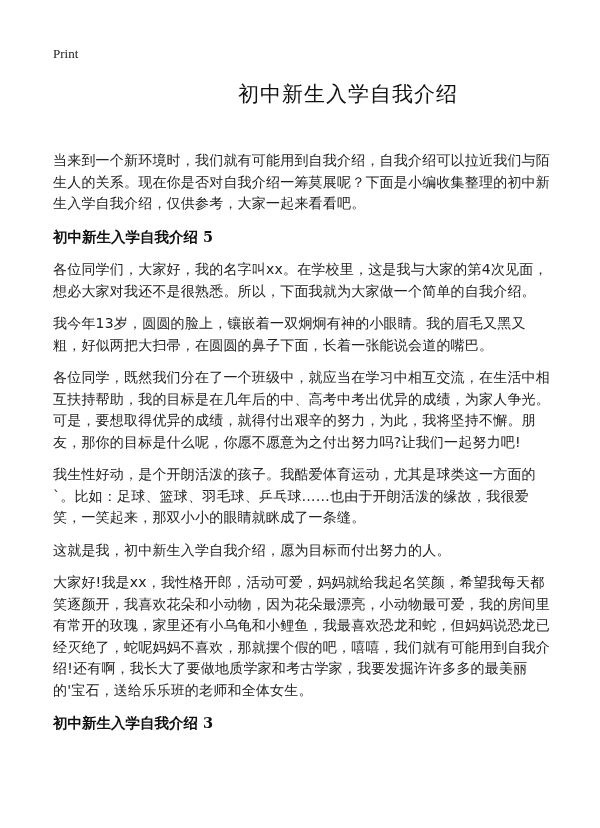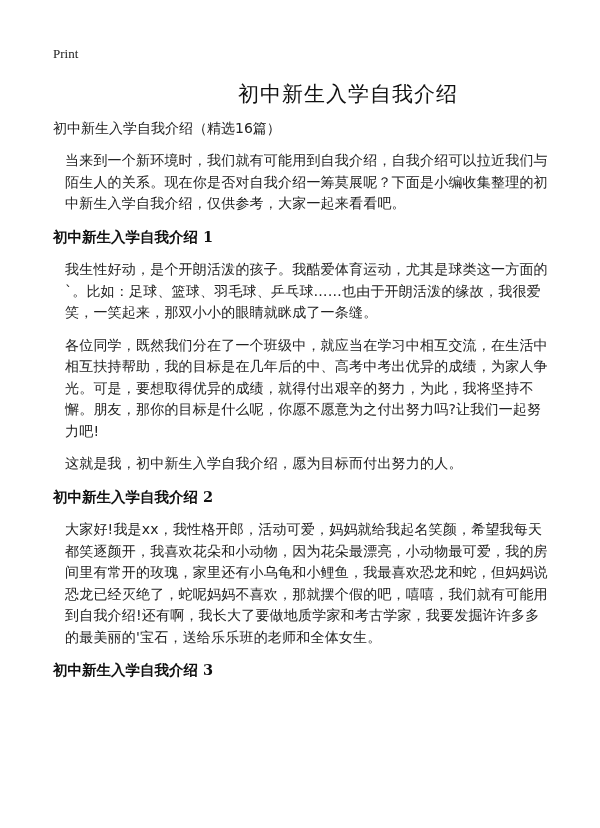--- a/index.html
+++ b/index.html
@@ -2,37 +2,37 @@
 <html><head>
 <meta charset="utf-8">
 <style>
   html, body { margin: 0; padding: 0; background: #ffffff; }
   body { width: 600px; height: 828px; overflow: hidden; position: relative; color: #1a1a1a; }
   .page { position: absolute; left: 0; top: 0; width: 600px; height: 700px; }
   .print-label { position: absolute; left: 53px; top: 46px; font-family: "Liberation Serif", serif; font-size: 13px; color: #222; }
   .doc-title { position: absolute; left: 0; width: 600px; top: 80px; text-align: center; font-family: "DejaVu Sans", sans-serif; font-size: 21px; color: #111; letter-spacing: 1px; padding-left: 48px; }
   .subtitle { position: absolute; left: 53px; top: 120px; font-family: "DejaVu Sans", sans-serif; font-size: 14px; color: #222; }
   .content { position: absolute; left: 53px; top: 150px; width: 500px; font-family: "DejaVu Sans", sans-serif; font-size: 14px; line-height: 21.5px; color: #222; }
-  .para { margin: 0 0 11px 12px; letter-spacing: 0.2px; }
+  .para { margin: 0 0 11px 0; letter-spacing: 0.2px; }
   .heading { margin: 0 0 12px 0; font-family: "DejaVu Serif", serif; font-weight: bold; font-size: 14.5px; color: #111; }
 </style>
 </head>
 <body>
 
 <div class="page">
   <div class="print-label">Print</div>
   <div class="doc-title">初中新生入学自我介绍</div>
-  <div class="subtitle">初中新生入学自我介绍（精选16篇）</div>
 
   <div class="content">
     <p class="para">当来到一个新环境时，我们就有可能用到自我介绍，自我介绍可以拉近我们与陌生人的关系。现在你是否对自我介绍一筹莫展呢？下面是小编收集整理的初中新生入学自我介绍，仅供参考，大家一起来看看吧。</p>
 
-    <div class="heading">初中新生入学自我介绍 1</div>
+    <div class="heading">初中新生入学自我介绍 5</div>
+    <p class="para">各位同学们，大家好，我的名字叫xx。在学校里，这是我与大家的第4次见面，想必大家对我还不是很熟悉。所以，下面我就为大家做一个简单的自我介绍。</p>
+    <p class="para">我今年13岁，圆圆的脸上，镶嵌着一双炯炯有神的小眼睛。我的眉毛又黑又粗，好似两把大扫帚，在圆圆的鼻子下面，长着一张能说会道的嘴巴。</p>
+    <p class="para">各位同学，既然我们分在了一个班级中，就应当在学习中相互交流，在生活中相互扶持帮助，我的目标是在几年后的中、高考中考出优异的成绩，为家人争光。可是，要想取得优异的成绩，就得付出艰辛的努力，为此，我将坚持不懈。朋友，那你的目标是什么呢，你愿不愿意为之付出努力吗?让我们一起努力吧!</p>
     <p class="para">我生性好动，是个开朗活泼的孩子。我酷爱体育运动，尤其是球类这一方面的`。比如：足球、篮球、羽毛球、乒乓球……也由于开朗活泼的缘故，我很爱笑，一笑起来，那双小小的眼睛就眯成了一条缝。</p>
-    <p class="para">各位同学，既然我们分在了一个班级中，就应当在学习中相互交流，在生活中相互扶持帮助，我的目标是在几年后的中、高考中考出优异的成绩，为家人争光。可是，要想取得优异的成绩，就得付出艰辛的努力，为此，我将坚持不懈。朋友，那你的目标是什么呢，你愿不愿意为之付出努力吗?让我们一起努力吧!</p>
     <p class="para">这就是我，初中新生入学自我介绍，愿为目标而付出努力的人。</p>
 
-    <div class="heading">初中新生入学自我介绍 2</div>
     <p class="para">大家好!我是xx，我性格开郎，活动可爱，妈妈就给我起名笑颜，希望我每天都笑逐颜开，我喜欢花朵和小动物，因为花朵最漂亮，小动物最可爱，我的房间里有常开的玫瑰，家里还有小乌龟和小鲤鱼，我最喜欢恐龙和蛇，但妈妈说恐龙已经灭绝了，蛇呢妈妈不喜欢，那就摆个假的吧，嘻嘻，我们就有可能用到自我介绍!还有啊，我长大了要做地质学家和考古学家，我要发掘许许多多的最美丽的'宝石，送给乐乐班的老师和全体女生。</p>
 
     <div class="heading">初中新生入学自我介绍 3</div>
   </div>
 </div>
 
 </body></html>

